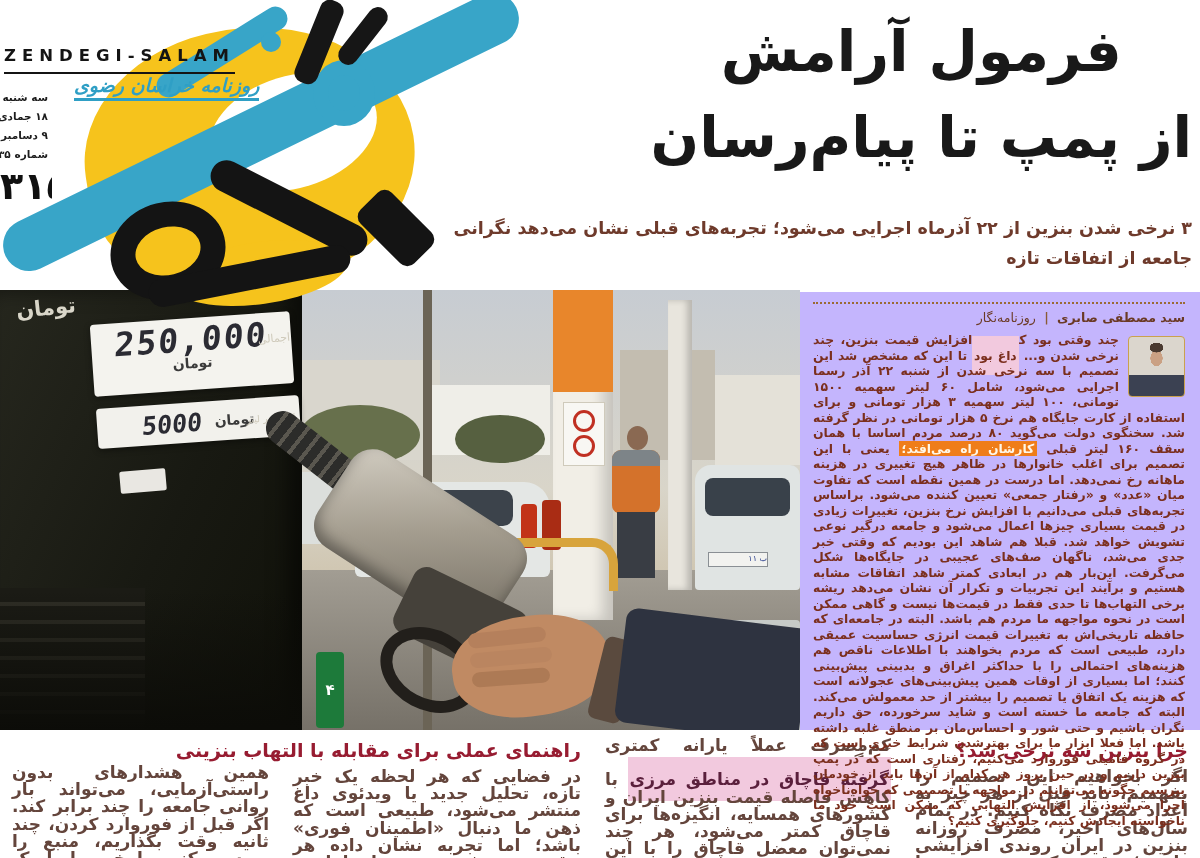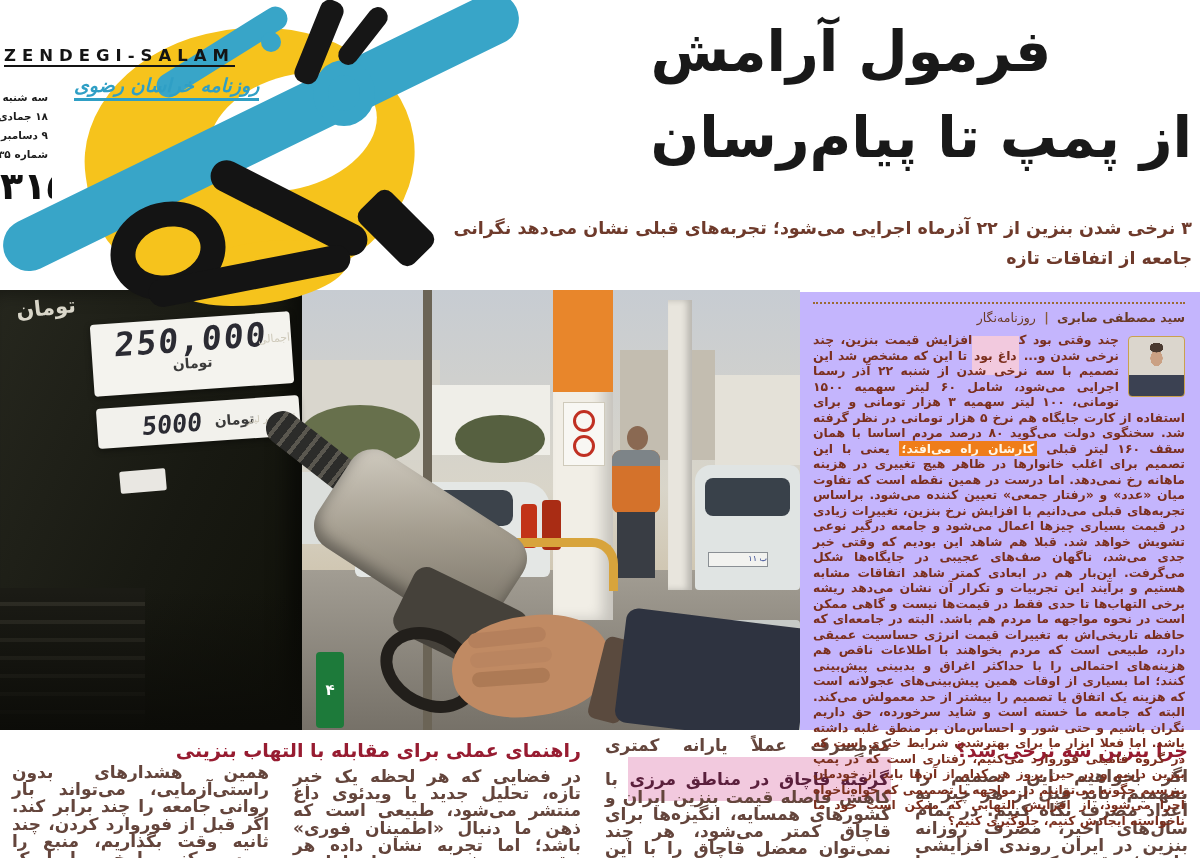--- a/index.html
+++ b/index.html
@@ -2,21 +2,21 @@
 <html lang="fa"><head>
 <meta charset="utf-8">
 <style>
   html,body{margin:0;padding:0;background:#e8e8e8;}
   .page{position:relative;width:1200px;height:858px;background:#ffffff;overflow:hidden;
         font-family:"DejaVu Sans",sans-serif;margin:0 auto;}
   .abs{position:absolute;}
 
   
   .latin-title{left:4px;top:46px;font-size:16.5px;letter-spacing:6px;color:#141414;
-               font-weight:bold;border-bottom:2px solid #141414;white-space:nowrap;z-index:7;}
+               font-weight:bold;border-bottom:2px solid #141414;padding-bottom:7px;white-space:nowrap;z-index:7;}
   .publisher{left:74px;top:74px;font-size:19px;font-weight:bold;font-style:italic;color:#2f9fc5;
              border-bottom:3px solid #2f9fc5;padding-bottom:2px;z-index:8;direction:rtl;white-space:nowrap;}
   .datebox{left:0;top:88px;width:48px;overflow:hidden;z-index:8;direction:rtl;}
   .datebox .dl{white-space:nowrap;font-size:10.5px;font-weight:bold;color:#1c1c1c;line-height:19px;text-align:right;}
   .issue-big{left:0;top:164px;width:52px;overflow:hidden;font-size:38px;font-weight:900;color:#101010;z-index:8;line-height:44px;}
 
   .blob{left:55px;top:10px;width:395px;height:300px;z-index:6;}
   .blob > div{position:absolute;}
   .b-yellow{left:30px;top:18px;width:330px;height:262px;background:#F6C31C;border-radius:48% 52% 50% 46%;transform:rotate(-9deg);}
   .b-yellow2{left:118px;top:232px;width:175px;height:62px;background:#F6C31C;border-radius:50%;transform:rotate(-8deg);}
@@ -26,21 +26,21 @@
   .b-swoosh2{left:92px;top:30px;width:150px;height:24px;background:#38A5C8;border-radius:14px;transform:rotate(-32deg);}
   .b-dot{left:206px;top:22px;width:20px;height:20px;background:#38A5C8;border-radius:50%;}
   .bk1{left:252px;top:-12px;width:24px;height:88px;background:#161616;border-radius:10px;transform:rotate(22deg);}
   .bk2{left:298px;top:-8px;width:20px;height:68px;background:#161616;border-radius:10px;transform:rotate(38deg);}
   .b-blkring{left:55px;top:192px;width:66px;height:48px;border:25px solid #141414;border-radius:50%;transform:rotate(-14deg);}
   .bk3{left:148px;top:182px;width:172px;height:32px;background:#141414;border-radius:18px;transform:rotate(27deg);}
   .bk4{left:303px;top:196px;width:76px;height:44px;background:#141414;border-radius:10px;transform:rotate(45deg);}
   .bk5{left:92px;top:252px;width:205px;height:28px;background:#141414;border-radius:16px;transform:rotate(-11deg);}
 
   
-  .headline{top:8px;right:8px;text-align:left;direction:rtl;color:#191919;font-weight:900;
+  .headline{top:8px;right:8px;text-align:center;direction:rtl;color:#191919;font-weight:900;
             font-size:57px;line-height:86px;z-index:4;white-space:nowrap;}
   .subtitle{top:213px;right:8px;width:790px;text-align:right;direction:rtl;color:#6e3a2b;
             font-weight:bold;font-size:17.5px;line-height:30px;z-index:4;}
 
   
   .photo{left:0;top:290px;width:800px;height:440px;overflow:hidden;
          background:linear-gradient(#c7ccd2 0%,#d9d5c9 45%,#cdc2ab 70%,#b2aa99 100%);}
   .photo > div{position:absolute;}
   .bld1{left:300px;top:70px;width:140px;height:100px;background:#d9d6cd;}
   .bld2{left:430px;top:95px;width:120px;height:70px;background:#efeee8;}

